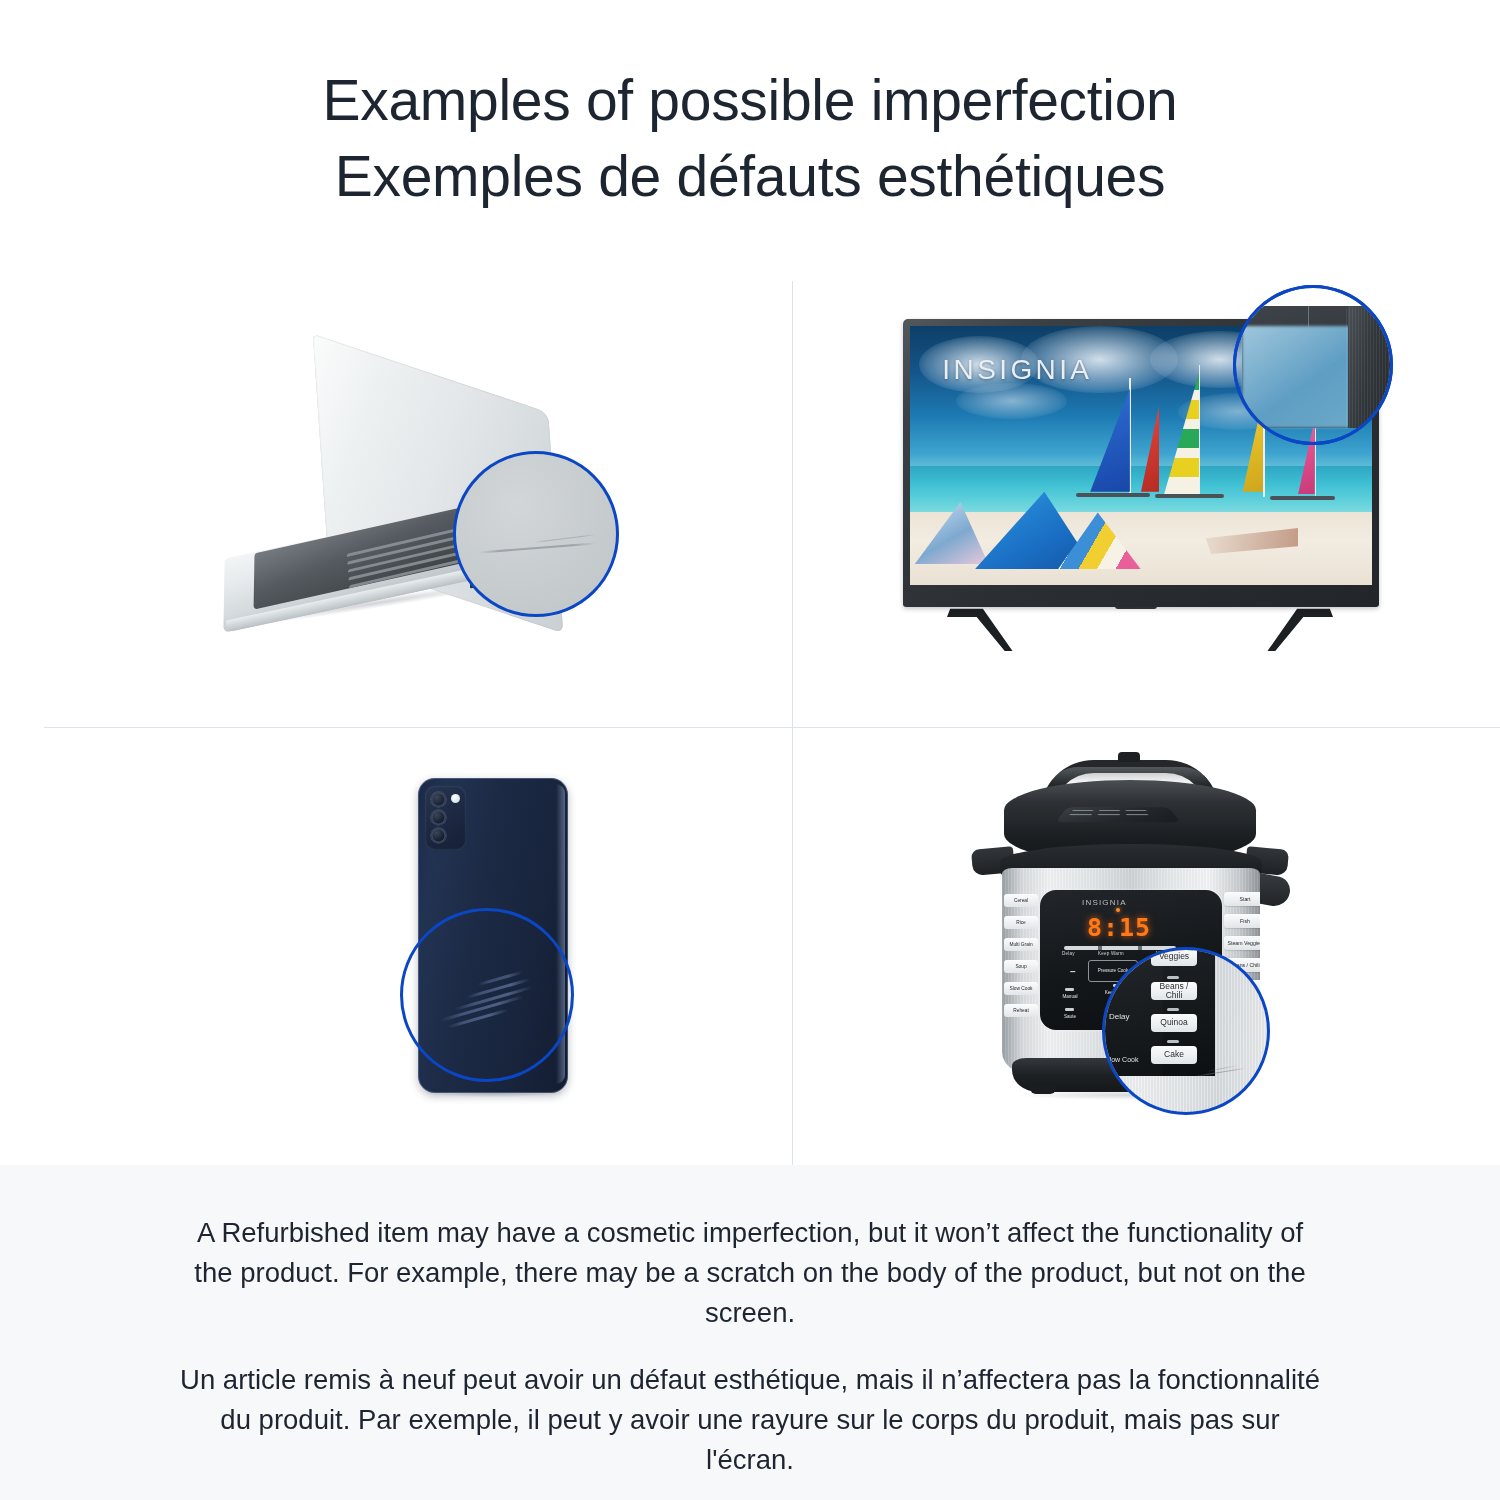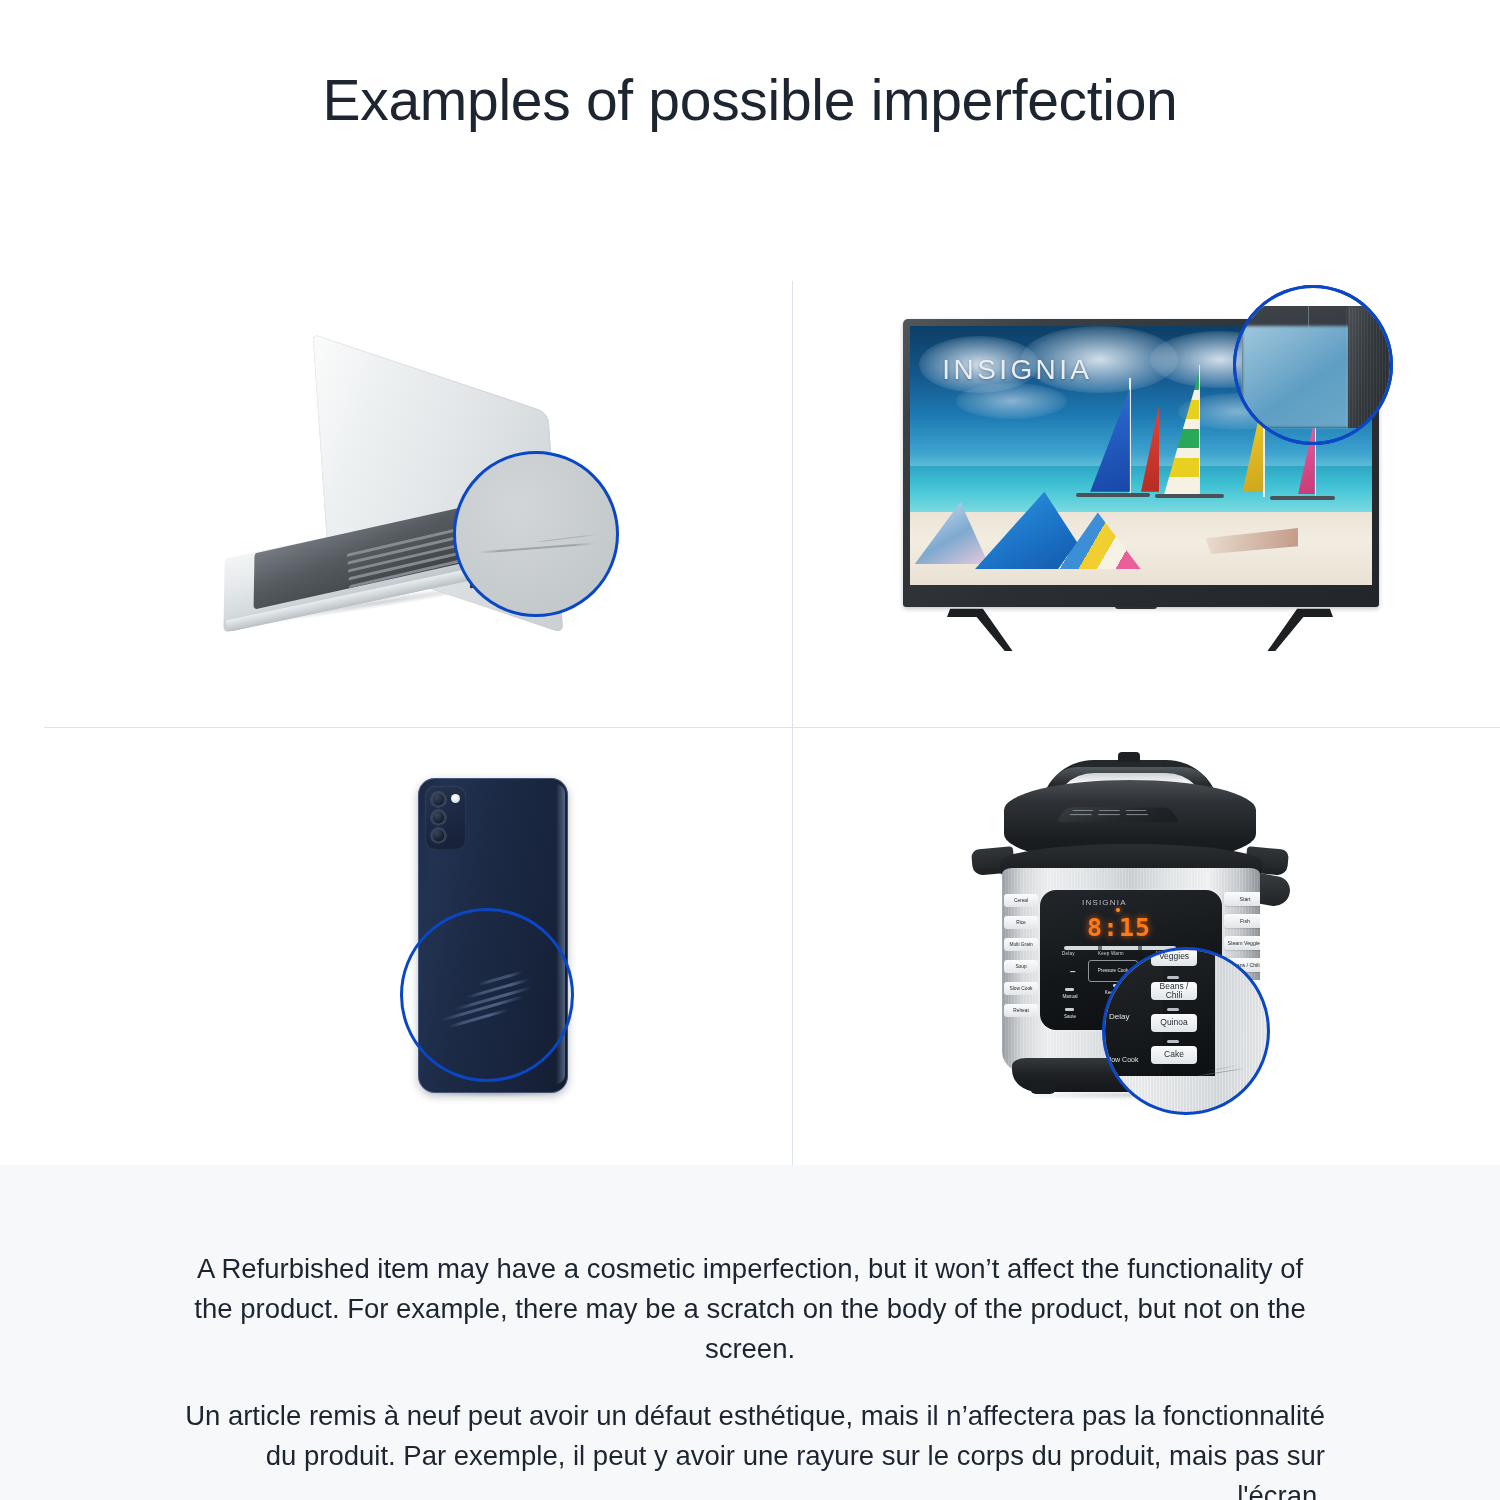--- a/index.html
+++ b/index.html
@@ -709,31 +709,31 @@
     position: absolute;
     left: 175px; top: 48px;
     width: 1150px;
     text-align: center;
   }
   .fp {
     font-size: 27.5px;
     line-height: 40px;
     color: #1d2530;
     font-weight: 400;
-    margin-top: 36px;
-  }
-  .fp.fr { margin-top: 27px; text-align: right; }
+  }
+  .fp.fr { margin-top: 27px; }
 </style>
 </head>
 <body>
 
 <div class="page">
 
   <div class="title-block">
     <div class="title-line">Examples of possible imperfection</div>
+    <div class="title-line">Exemples de défauts esthétiques</div>
   </div>
 
   <div class="grid">
     <div class="vline"></div>
     <div class="hline"></div>
 
     <div class="cell cell-laptop">
       <div class="laptop-stage">
         <div class="laptop-shadow"></div>
         <div class="lid-edge"></div>

